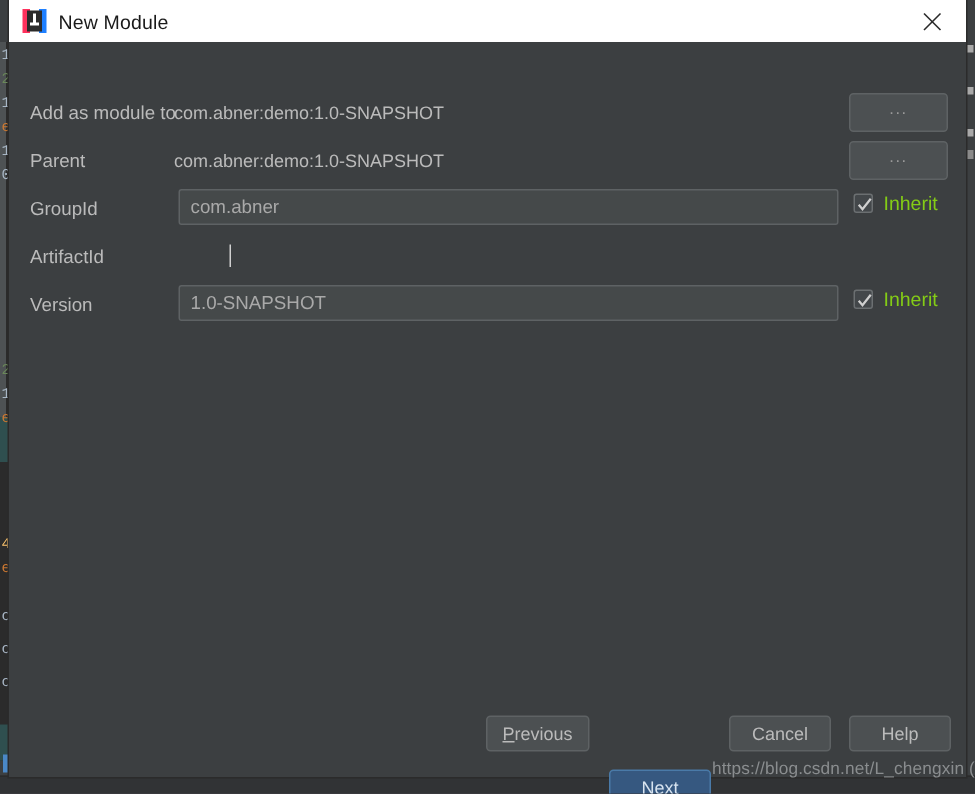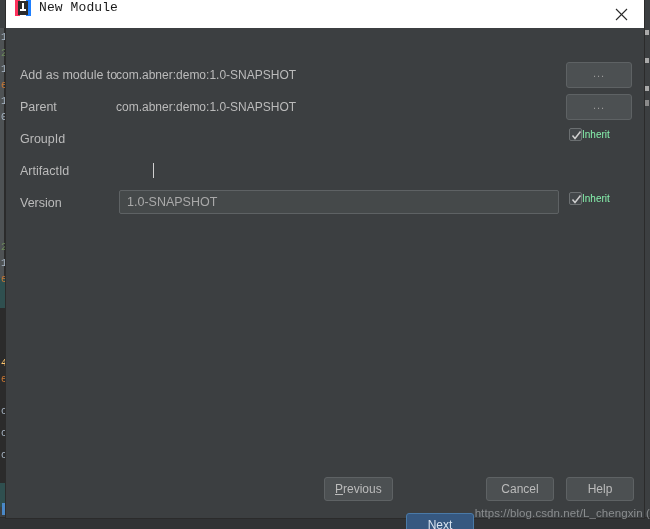--- a/index.html
+++ b/index.html
@@ -93,23 +93,22 @@
     background: #3c3f41;
     box-shadow: 0 0 0 1px #2b2b2b;
   }
 
   
   #titlebar {
     height: 28px;
     background: #ffffff;
     border-bottom: 1px solid #d8d8d8;
     display: flex;
-    align-items: flex-start;
+    align-items: center;
     position: relative;
-    font-family: Liberation Mono, monospace;
   }
   #window-icon {
     width: 16px;
     height: 16px;
     margin-left: 9px;
     margin-right: 8px;
     position: relative;
     flex: none;
   }
   #window-icon .ij-l {
@@ -258,22 +257,23 @@
     border-radius: 2px;
     position: relative;
     flex: none;
   }
   .checkbox svg {
     position: absolute;
     left: 1px;
     top: 1px;
   }
   .inherit-label {
-    font-size: 10px;
-    color: #86efac;
+    margin-left: 7px;
+    font-size: 13px;
+    color: #84cc16;
     white-space: nowrap;
   }
 
   
   #button-bar {
     position: absolute;
     left: 0;
     right: 0;
     bottom: 11px;
     height: 30px;
@@ -376,20 +376,21 @@
           <div class="row-static-value">com.abner:demo:1.0-SNAPSHOT</div>
           <div class="ellipsis-button">...</div>
         </div>
         <div class="form-row" style="top: 66px;">
           <div class="row-label">Parent</div>
           <div class="row-static-value">com.abner:demo:1.0-SNAPSHOT</div>
           <div class="ellipsis-button">...</div>
         </div>
         <div class="form-row" style="top: 98px;">
           <div class="row-label">GroupId</div>
+          <input type="text" class="text-field" readonly="" value="com.abner" style="">
           <div class="inherit-group">
             <div class="checkbox">
               <svg width="11" height="11" viewBox="0 0 11 11">
                 <polyline points="1.5,5.5 4,8.5 9.5,1.5" fill="none" stroke="#cfcfcf" stroke-width="1.5"></polyline>
               </svg>
             </div>
             <span class="inherit-label">Inherit</span>
           </div>
         </div>
         <div class="form-row" style="top: 130px;">

